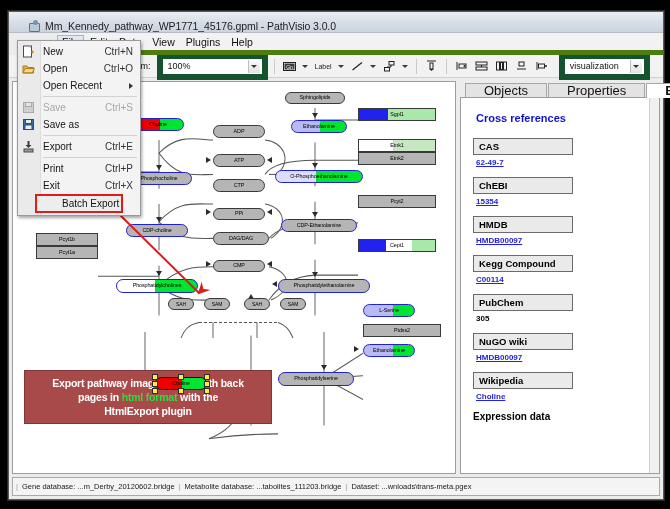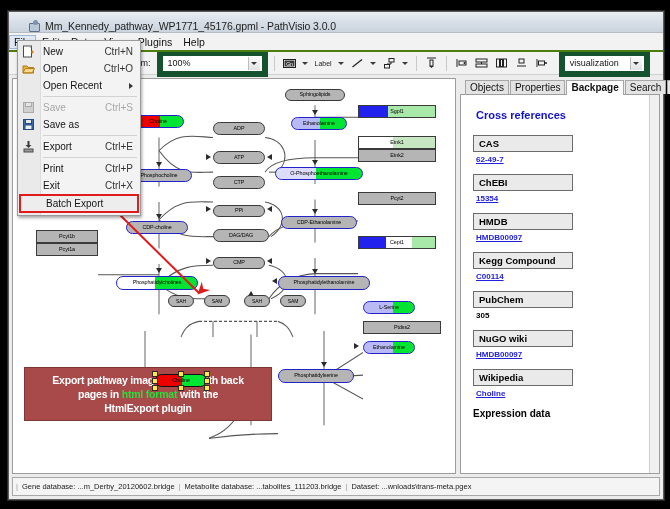--- a/index.html
+++ b/index.html
@@ -14,22 +14,22 @@
             border-bottom:1px solid #b5bcc4;display:flex;align-items:flex-end;padding:0 16px;
             position:relative;flex:0 0 auto;}
   .titlebar .tico{width:12px;height:12px;margin:0 5px 0 3px;position:relative;}
   .titlebar .tico:before{content:"";position:absolute;left:1px;top:3px;width:9px;height:7px;
      background:#b9c8d8;border:1px solid #5d7088;border-radius:1px;}
   .titlebar .tico:after{content:"";position:absolute;left:5px;top:0px;width:5px;height:5px;
      background:#7d93ad;border-radius:50%;}
   .tt{font-size:10.5px;color:#1d1d1d;white-space:nowrap;letter-spacing:-.1px;}
 
   
-  .menubar{height:17px;background:#f2f2f2;border-bottom:2px solid #4d7c0f;display:flex;
-           align-items:center;padding-left:0;flex:0 0 auto;position:relative;z-index:40;}
+  .menubar{height:17px;background:#f2f2f2;border-bottom:5px solid #4d7c0f;display:flex;
+           align-items:center;padding-left:0;flex:0 0 auto;position:relative;z-index:40;margin-left:48px;}
   .mi{font-size:10.5px;color:#111;padding:1px 5px;margin-right:1px;cursor:default;}
   .mi.open{background:#dfe8f3;border:1px solid #9fb6d0;padding:0 4px;}
 
   
   .toolbar{height:22px;background:#f2f2f2;border-bottom:1px solid #cfcfcf;display:flex;
            align-items:center;padding-left:8px;gap:3px;flex:0 0 auto;position:relative;z-index:5;}
   .zl{font-size:9px;color:#111;margin-right:3px;}
   .combo{height:15px;border:6px solid #14532d;background:#fff;display:flex;align-items:center;
          justify-content:space-between;font-size:9px;color:#111;padding:0 2px 0 5px;}
   .combo .arr{width:11px;height:13px;background:linear-gradient(#fbfbfb,#e2e2e2);
@@ -45,21 +45,21 @@
 
   
   .bodyrow{flex:1 1 auto;display:flex;min-height:0;background:#ececec;position:relative;}
   .canvaswrap{position:relative;width:442px;flex:0 0 442px;background:#fff;
               border:1px solid #9d9d9d;margin:3px 0 0 3px;overflow:hidden;}
   .sidewrap{flex:1 1 auto;margin:3px 3px 0 4px;display:flex;flex-direction:column;min-width:0;}
 
   
   .tabstrip{display:flex;align-items:flex-end;height:16px;gap:1px;padding-left:5px;
             border-bottom:1px solid #9d9d9d;background:#ececec;}
-  .tab{font-size:10px;color:#111;padding:1px 4px 1px;background:#e3e3e3;
+  .tab{font-size:13px;color:#111;padding:1px 18px 1px;background:#e3e3e3;
        border:1px solid #a6a6a6;border-bottom:none;line-height:11px;}
   .tab.sel{background:#fff;font-weight:bold;padding-bottom:2px;position:relative;top:1px;}
   .sidebody{flex:1 1 auto;background:#fff;border:1px solid #9d9d9d;border-top:none;
             overflow:hidden;position:relative;padding:12px 10px 0 12px;}
   .xref-title{color:#1111cc;font-weight:bold;font-size:11px;margin:2px 0 14px 3px;
               font-family:"Liberation Sans",sans-serif;}
   .xbox{border:1px solid #6b6b6b;background:#eaeaea;font-weight:bold;font-size:9.5px;
         color:#000;padding:2px 5px;width:88px;margin-bottom:3px;}
   .xlink{color:#2222dd;font-size:8px;font-weight:bold;text-decoration:underline;
          margin:0 0 10px 3px;display:block;}
@@ -83,21 +83,21 @@
   .mrow{position:relative;display:flex;align-items:center;height:17px;padding-left:25px;
         font-size:10px;color:#131313;}
   .mrow.dis{color:#a7a7a7;}
   .mrow .acc{margin-left:auto;padding-right:7px;font-size:10px;color:#333;}
   .mrow.dis .acc{color:#a7a7a7;}
   .mrow .sub{margin-left:auto;padding-right:7px;}
   .mrow .sub i{border-top:3px solid transparent;border-bottom:3px solid transparent;
         border-left:4px solid #333;display:block;}
   .mico{position:absolute;left:4px;top:2px;width:13px;height:13px;}
   .msep{height:1px;background:#d2d2d2;margin:2px 3px 2px 25px;}
-  .mrow.hl{border:2px solid #e01b1b;margin:0 1px;height:15px;background:#ededed;text-align:center;}
+  .mrow.hl{border:2px solid #e01b1b;margin:0 17px;height:15px;background:#ededed;text-align:center;}
 
   
   .canvas{position:absolute;inset:0;background:#fff;}
   .node{position:absolute;box-sizing:border-box;display:flex;align-items:center;
         justify-content:center;font-size:5.4px;color:#000;text-align:center;
         line-height:1;letter-spacing:-.1px;white-space:nowrap;}
   .metab{border-radius:9px;border:1px solid #3a3a3a;background:#b5b5b5;}
   .metab2{border-radius:9px;border:1.4px solid #2222cc;}
   .gene{border:1px solid #3a3a3a;background:#b5b5b5;}
   .lbl{position:relative;z-index:3;}

